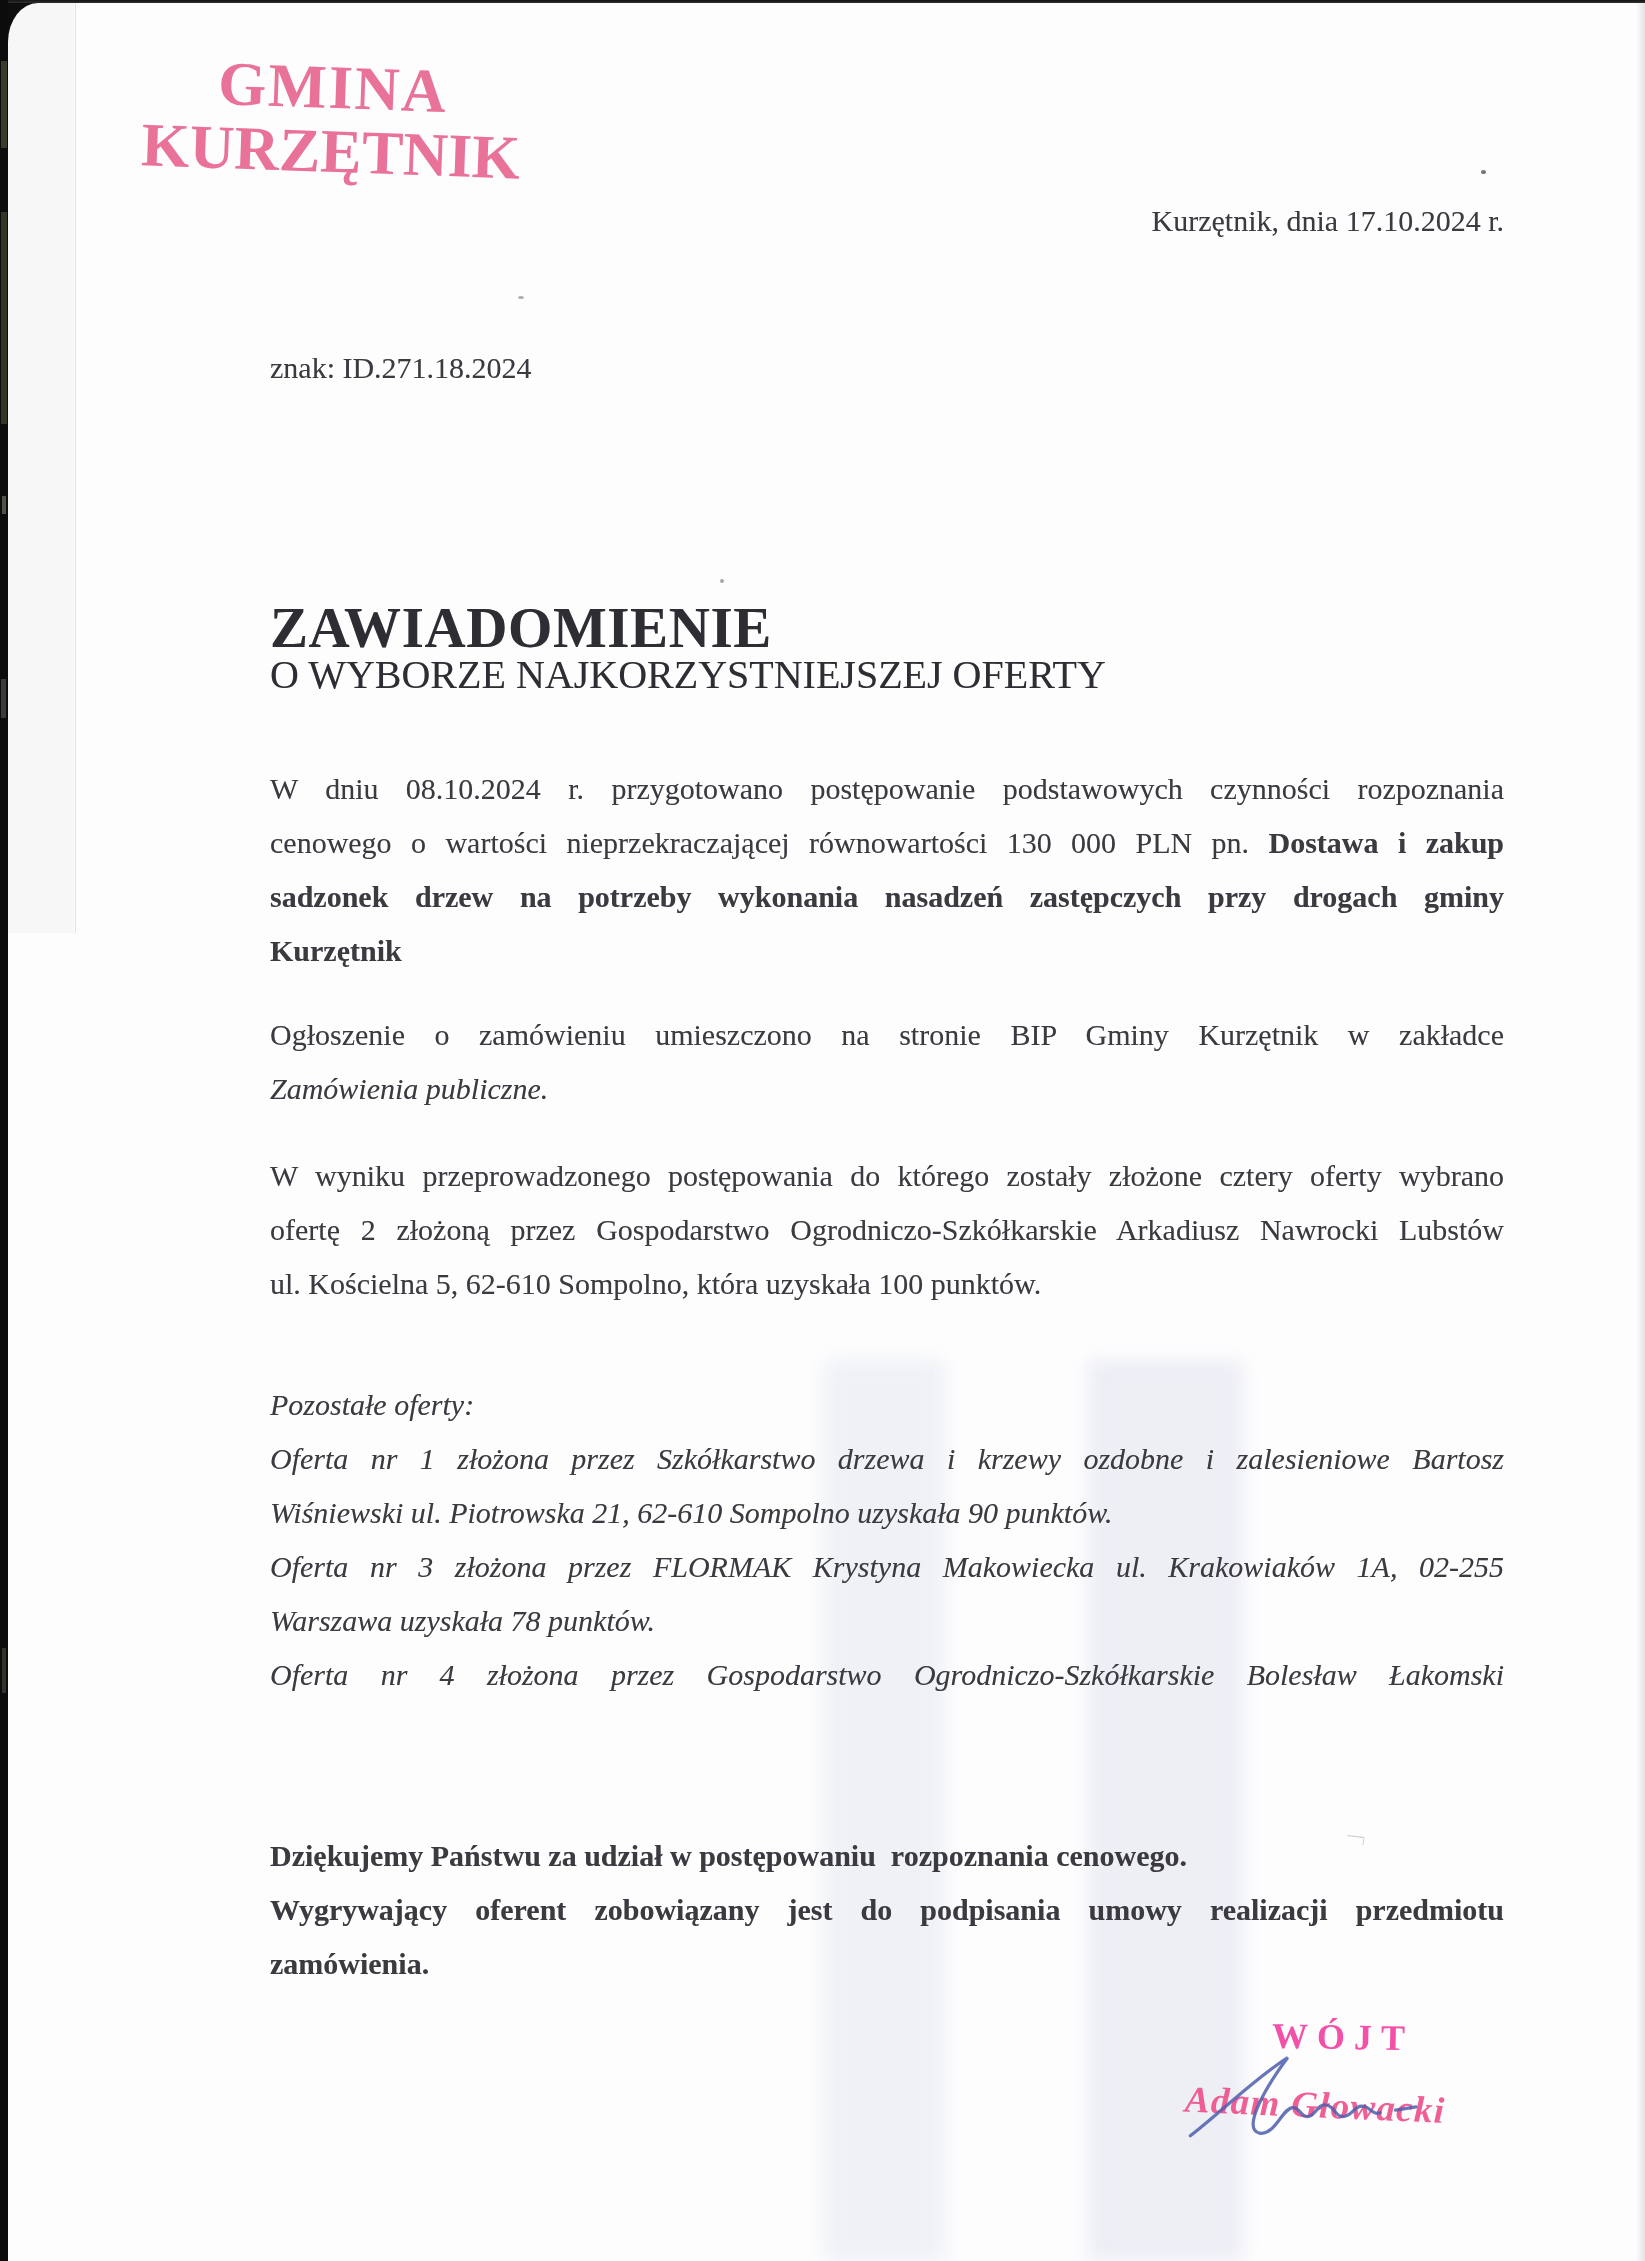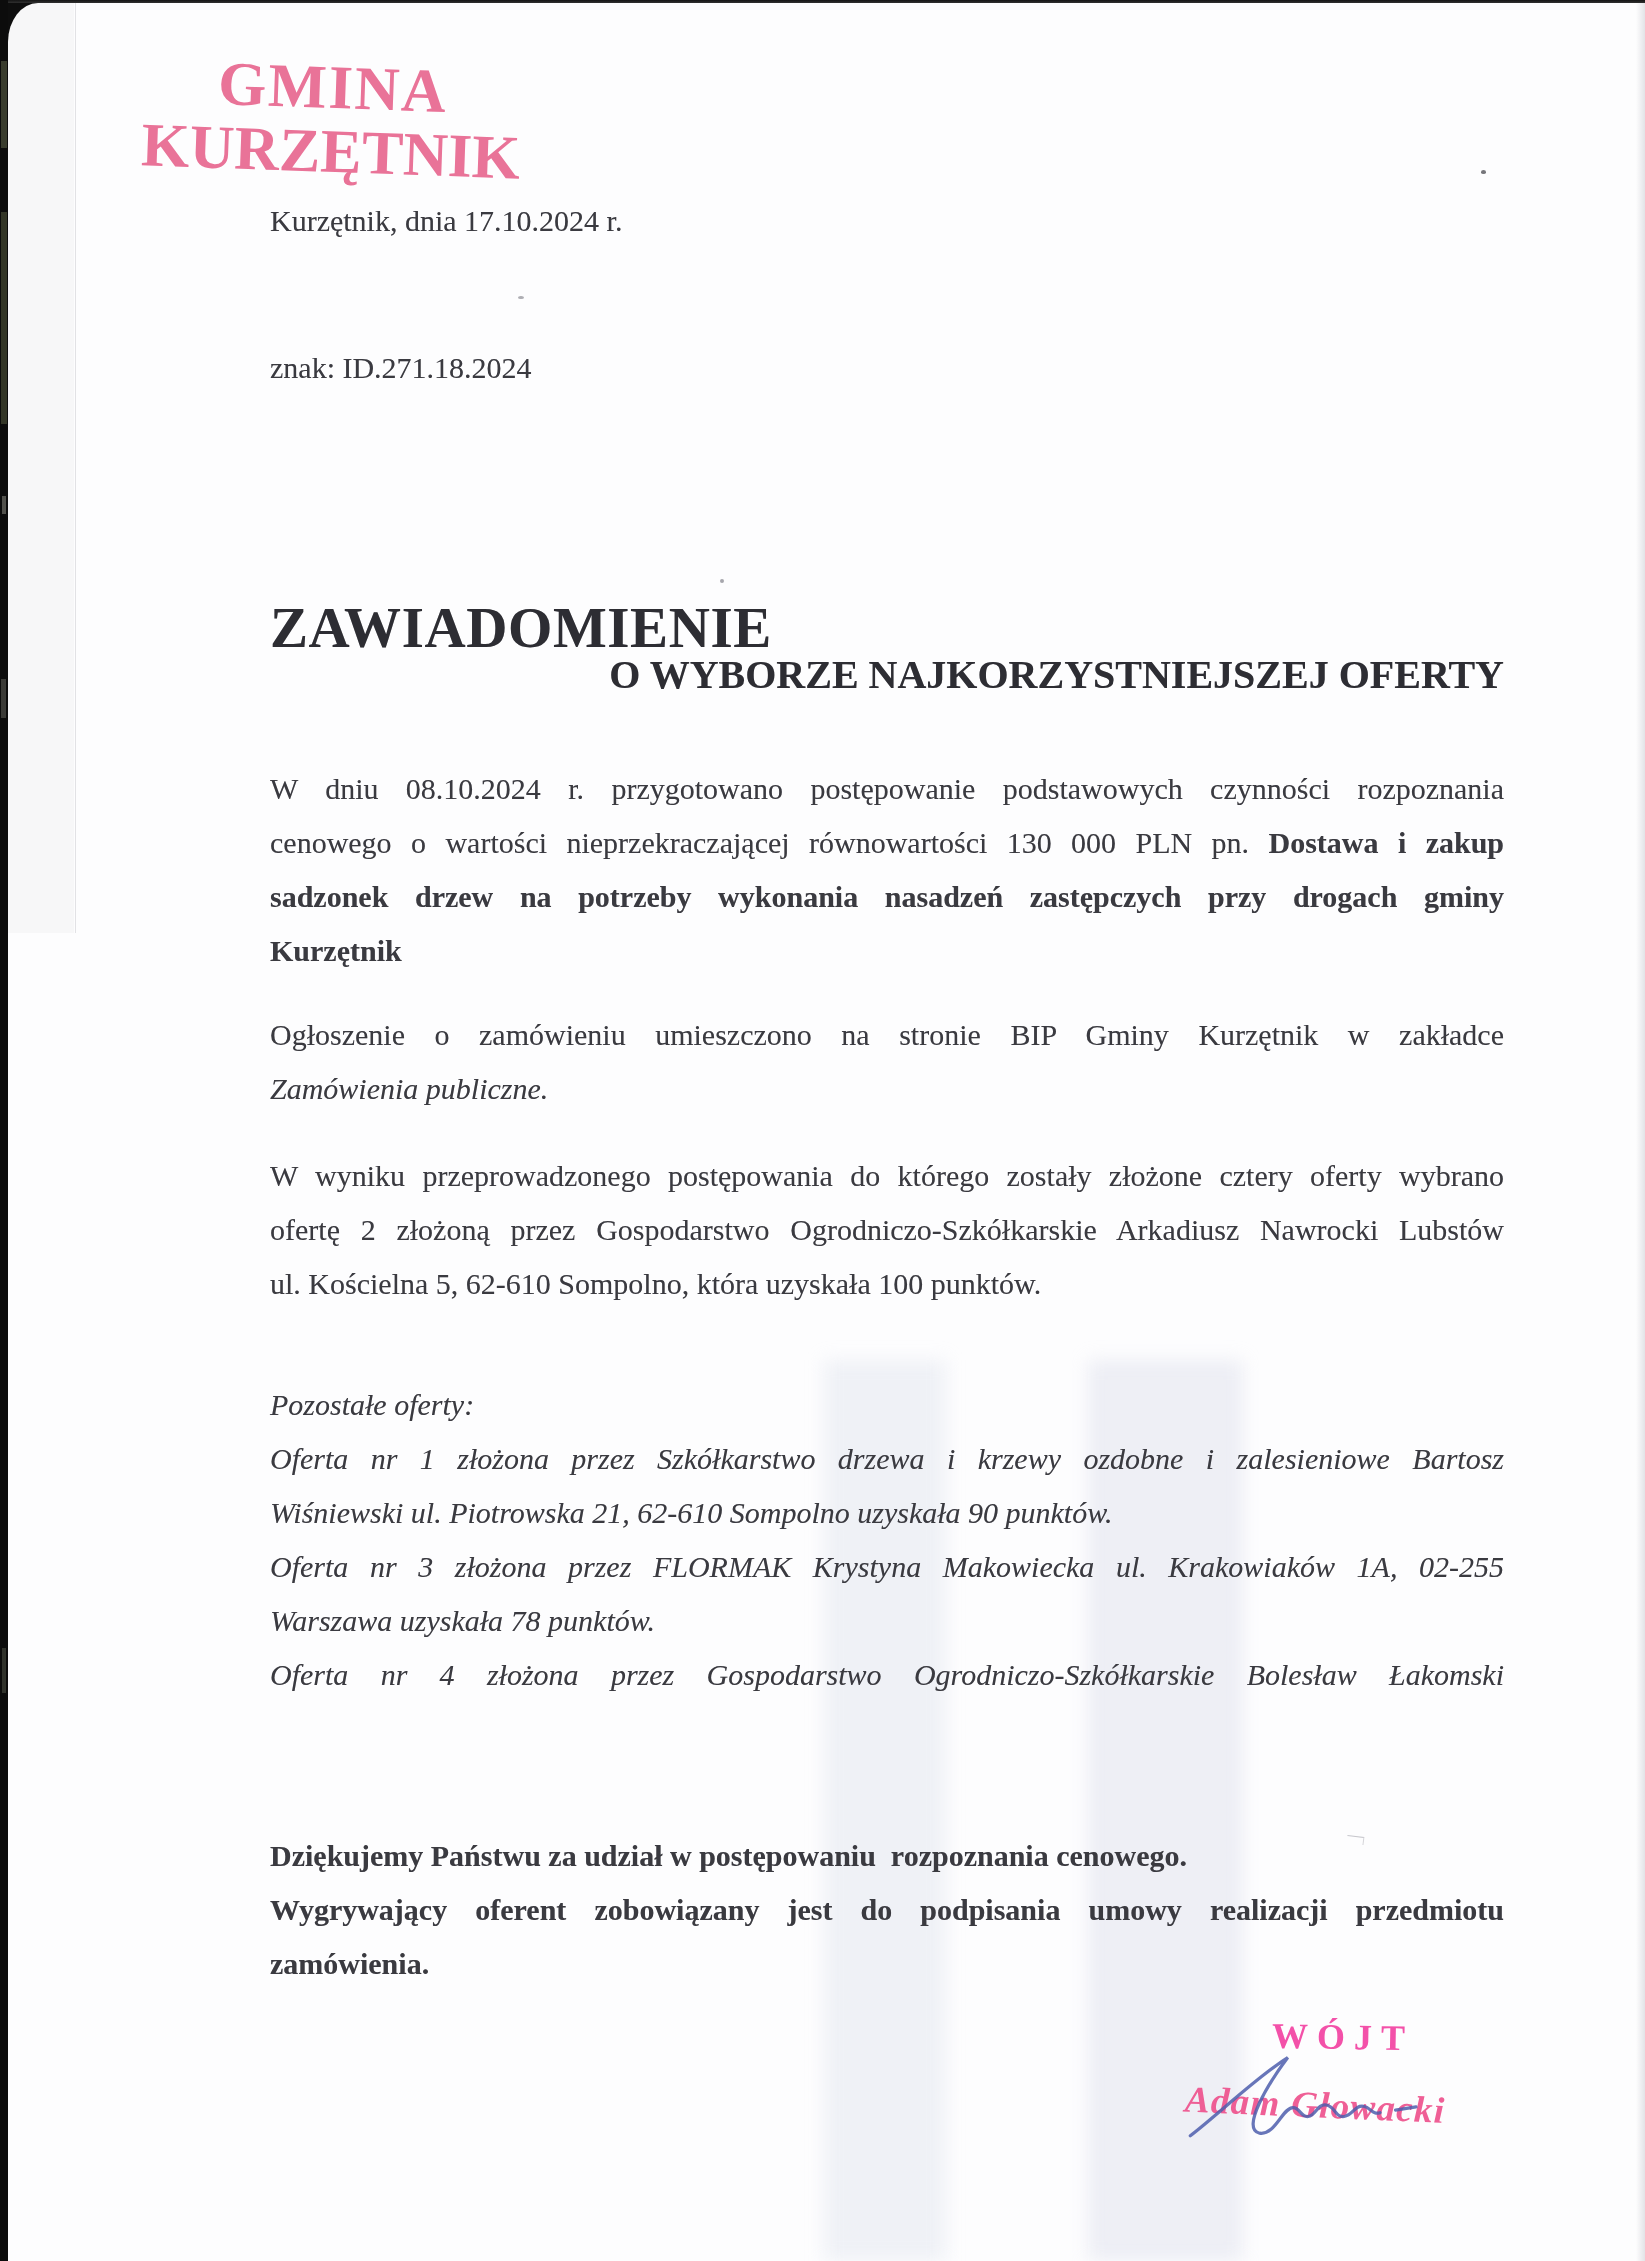--- a/index.html
+++ b/index.html
@@ -27,25 +27,25 @@
   .band        { position:absolute; bottom:0; height:901px; z-index:2; filter:blur(9px); }
   .band.b1     { left:824px; width:122px; background:rgba(210,214,230,.30); }
   .band.b2     { left:1088px; width:155px; background:rgba(208,212,228,.34); }
   
   .txt { position:absolute; color:#3a3a40; font-size:30px; line-height:54px;
          text-shadow:0 0 0.6px rgba(70,70,75,.35); z-index:10; }
   .col { left:270px; width:1234px; }
   .just { text-align:justify; text-align-last:justify; }
   .b { font-weight:bold; }
   .i { font-style:italic; }
-  .right { text-align:left; }
+  .right { text-align:right; }
   .title-main { left:270px; width:1234px; top:599px; font-size:57px; line-height:57px;
                 font-weight:bold; letter-spacing:0.6px; color:#2d2d33; text-align:left; }
   .title-sub  { left:270px; width:1234px; top:655px; font-size:40px; line-height:40px;
-                font-weight:bold; color:#2d2d33; text-align:right; }
+                font-weight:normal; color:#2d2d33; text-align:left; }
   
   .stamp-gmina { position:absolute; left:126px; top:55px; width:412px; z-index:10;
                  transform:rotate(2deg); color:#e7608a; opacity:.88;
                  font-weight:bold; font-size:62px; line-height:64px; text-align:center; }
   .stamp-gmina .l1 { letter-spacing:1.9px; }
   .stamp-wojt  { position:absolute; left:1227px; top:2019px; width:232px; z-index:10;
                  transform:rotate(1deg); color:#f23fa0; opacity:.9;
                  font-weight:bold; font-size:36px; line-height:36px;
                  letter-spacing:9px; text-align:center; }
   .stamp-name  { position:absolute; left:1185px; top:2087px; width:296px; z-index:10;

